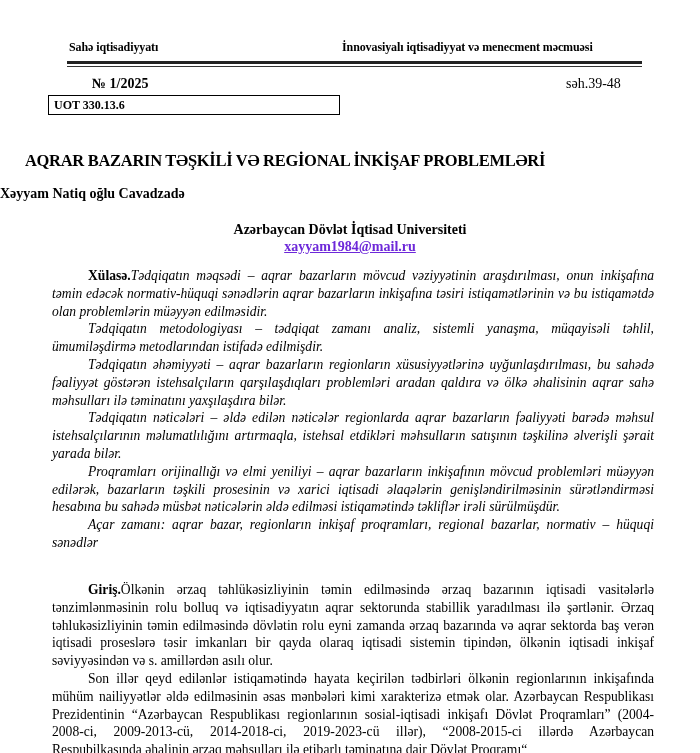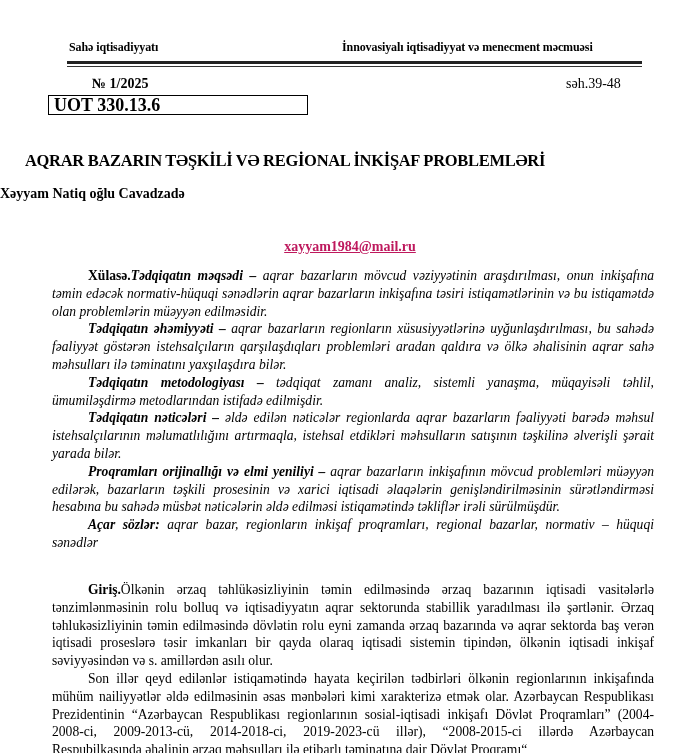--- a/index.html
+++ b/index.html
@@ -16,22 +16,22 @@
   .rh-left { position: absolute; left: 0; top: 0; }
   .rh-right { position: absolute; left: 273px; top: 0; white-space: nowrap; }
 
   .rule-thick { position: absolute; left: 67px; width: 575px; top: 61px; height: 3px; background: #222; }
   .rule-thin  { position: absolute; left: 67px; width: 575px; top: 66px; height: 1px; background: #333; }
 
   .issue-no { position: absolute; top: 76px; left: 92px; font-size: 14px; font-weight: bold; }
   .pages { position: absolute; top: 76px; left: 566px; font-size: 14px; font-weight: normal; }
 
   .id-table {
-    position: absolute; top: 95px; left: 48px; width: 260px;
-    border-collapse: collapse; font-size: 18px; font-weight: bold;
+    position: absolute; top: 95px; left: 48px; width: 292px;
+    border-collapse: collapse; font-size: 12px; font-weight: bold;
   }
   .id-table td {
     border: 1px solid #000; padding: 0 0 0 5px; height: 18px; line-height: 17px;
     white-space: pre;
   }
 
   .title {
     position: absolute; top: 151px; left: 0; width: 570px; text-align: center;
     font-size: 16.5px; font-weight: bold; letter-spacing: -0.3px;
   }
@@ -40,29 +40,29 @@
     font-size: 14px; font-weight: bold;
   }
   .affil {
     position: absolute; top: 222px; left: 0; width: 700px; text-align: center;
     font-size: 14px; font-weight: bold;
   }
   .email {
     position: absolute; top: 239px; left: 0; width: 700px; text-align: center;
     font-size: 14px; font-weight: bold;
   }
-  .email a { color: #be185d; text-decoration: underline; }
+  .email a { color: #6d28d9; text-decoration: underline; }
 
   .body-block {
     position: absolute; left: 52px; width: 602px;
     font-size: 13.6px; line-height: 17.8px; text-align: justify;
   }
   .abstract { top: 267px; font-style: italic; }
   .abstract p, .intro p { margin: 0; text-indent: 36px; }
-  .abstract b { font-weight: bold; }
+  .abstract b { font-weight: normal; }
   .abstract .lead { font-style: normal; font-weight: bold; margin-top: 40px; }
 
   .intro { top: 581px; font-style: normal; }
   .intro b { font-weight: bold; }
 </style>
 </head>
 <body>
 
 <div class="page">
 
@@ -79,31 +79,32 @@
   <table class="id-table">
     <tbody>
         <tr>
       <td>UOT 330.13.6</td>
     </tr>
   </tbody>
     </table>
 
   <div class="title">AQRAR BAZARIN TƏŞKİLİ VƏ REGİONAL İNKİŞAF PROBLEMLƏRİ</div>
   <div class="author">Xəyyam Natiq oğlu Cavadzadə</div>
+  <div class="affil">Azərbaycan Dövlət İqtisad Universiteti</div>
   <div class="email">
     <a>xayyam1984@mail.ru</a>
   </div>
 
   <div class="body-block abstract">
     <p><span class="lead">Xülasə.</span><b>Tədqiqatın məqsədi –</b><span> aqrar bazarların mövcud vəziyyətinin araşdırılması, onun inkişafına təmin edəcək normativ-hüquqi sənədlərin aqrar bazarların inkişafına təsiri istiqamətlərinin və bu istiqamətdə olan problemlərin müəyyən edilməsidir.</span></p>
+    <p><b>Tədqiqatın metodologiyası –</b><span> tədqiqat zamanı analiz, sistemli yanaşma, müqayisəli təhlil, ümumiləşdirmə metodlarından istifadə edilmişdir.</span></p>
     <p><b>Tədqiqatın əhəmiyyəti –</b><span> aqrar bazarların regionların xüsusiyyətlərinə uyğunlaşdırılması, bu sahədə fəaliyyət göstərən istehsalçıların qarşılaşdıqları problemləri aradan qaldıra və ölkə əhalisinin aqrar sahə məhsulları ilə təminatını yaxşılaşdıra bilər.</span></p>
-    <p><b>Tədqiqatın metodologiyası –</b><span> tədqiqat zamanı analiz, sistemli yanaşma, müqayisəli təhlil, ümumiləşdirmə metodlarından istifadə edilmişdir.</span></p>
     <p><b>Tədqiqatın nəticələri –</b><span> əldə edilən nəticələr regionlarda aqrar bazarların fəaliyyəti  barədə məhsul istehsalçılarının məlumatlılığını artırmaqla, istehsal etdikləri məhsulların satışının təşkilinə əlverişli şərait yarada bilər.</span></p>
     <p><b>Proqramları orijinallığı və elmi yeniliyi –</b><span> aqrar bazarların inkişafının mövcud problemləri müəyyən edilərək, bazarların təşkili prosesinin və xarici iqtisadi əlaqələrin genişləndirilməsinin sürətləndirməsi hesabına bu sahədə müsbət nəticələrin əldə edilməsi istiqamətində təkliflər irəli sürülmüşdür.</span></p>
-    <p><b>Açar sözlər:</b><span> aqrar bazar, regionların inkişaf proqramları, regional bazarlar, normativ – hüquqi sənədlər</span></p>
+    <p><b>Açar zamanı:</b><span> aqrar bazar, regionların inkişaf proqramları, regional bazarlar, normativ – hüquqi sənədlər</span></p>
   </div>
 
   <div class="body-block intro">
     <p><b>Giriş.</b><span>Ölkənin ərzaq təhlükəsizliyinin təmin edilməsində ərzaq bazarının iqtisadi vasitələrlə tənzimlənməsinin rolu bolluq və iqtisadiyyatın aqrar sektorunda stabillik yaradılması ilə şərtlənir. Ərzaq təhlukəsizliyinin təmin edilməsində dövlətin rolu eyni zamanda ərzaq bazarında və aqrar sektorda baş verən iqtisadi proseslərə təsir imkanları bir qayda olaraq iqtisadi sistemin tipindən, ölkənin iqtisadi inkişaf səviyyəsindən və s. amillərdən asılı olur.</span></p>
     <p><span>Son illər qeyd edilənlər istiqamətində hayata keçirilən tədbirləri ölkənin regionlarının inkişafında mühüm nailiyyətlər əldə edilməsinin əsas mənbələri kimi xarakterizə etmək olar. Azərbaycan Respublikası Prezidentinin “Azərbaycan Respublikası regionlarının sosial-iqtisadi inkişafı Dövlət Proqramları” (2004-2008-ci, 2009-2013-cü, 2014-2018-ci, 2019-2023-cü illər), “2008-2015-ci illərdə Azərbaycan Respubilkasında əhalinin ərzaq məhsulları ilə etibarlı təminatına dair Dövlət Proqramı“</span></p>
   </div>
 
 </div>
 
 </body></html>

